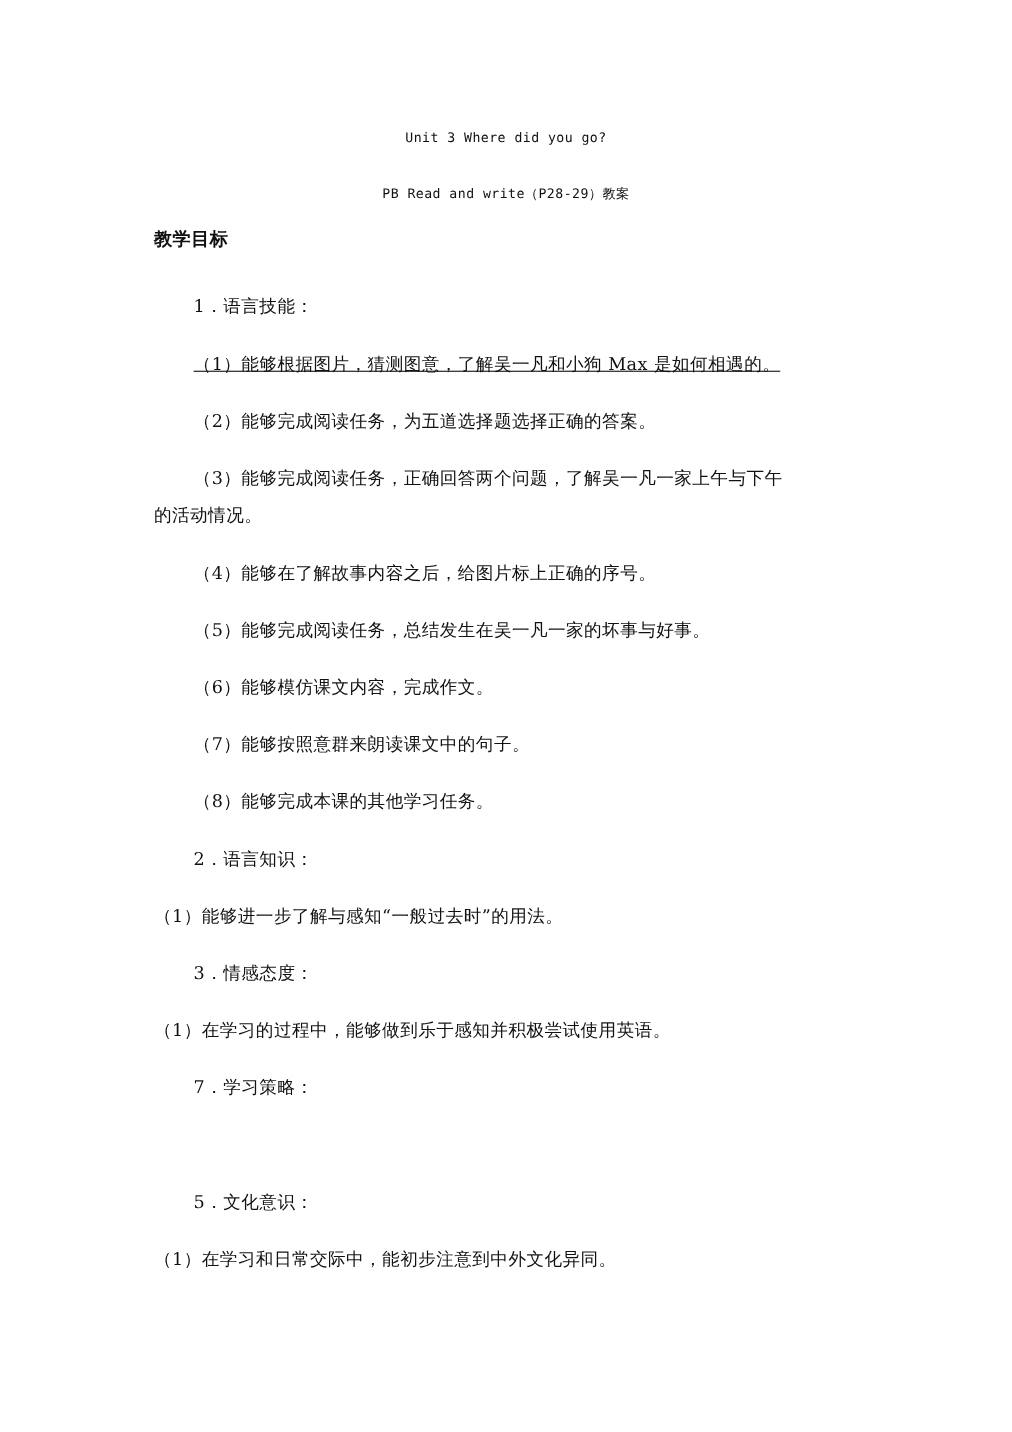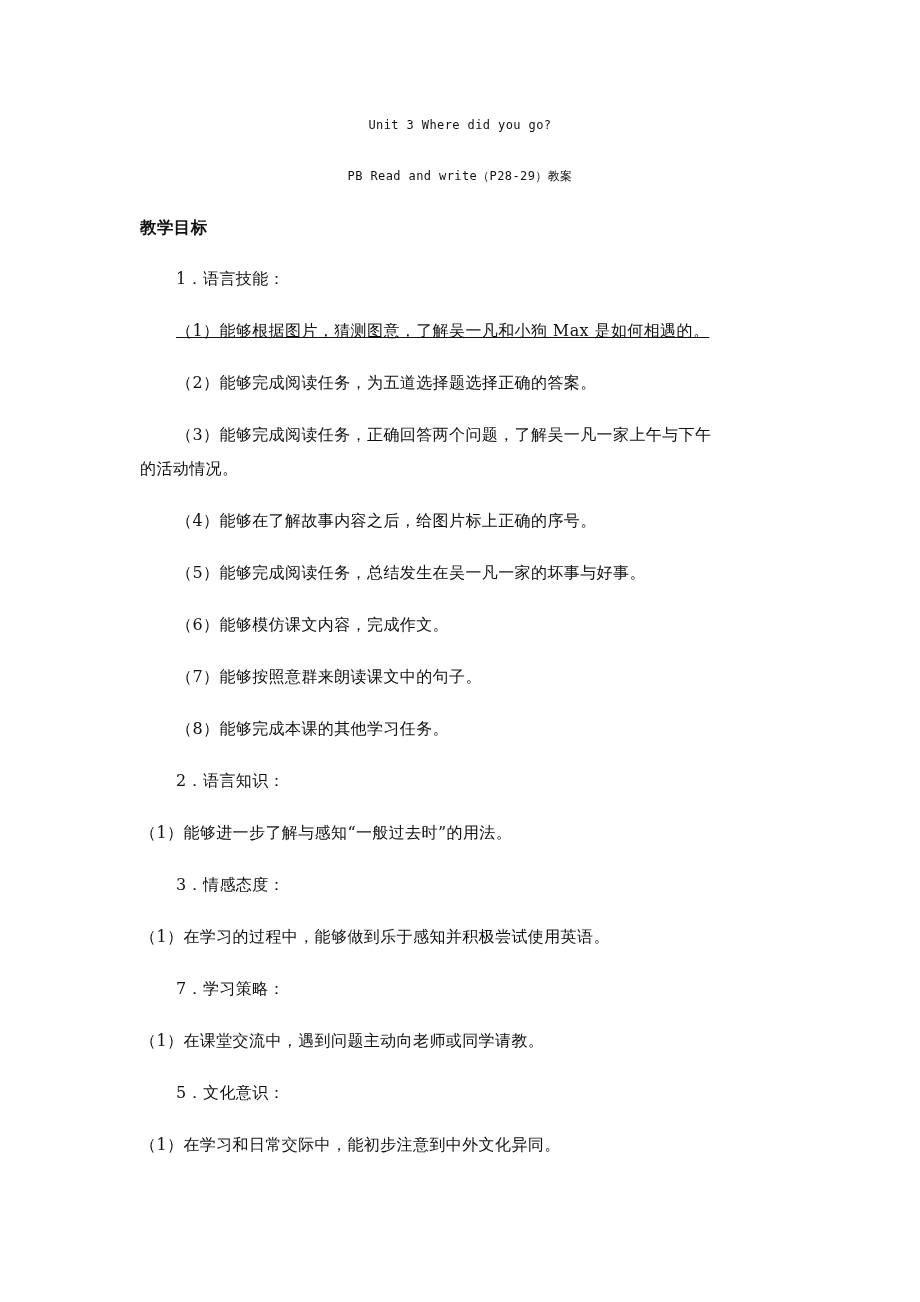--- a/index.html
+++ b/index.html
@@ -16,37 +16,36 @@
     .title { left: 0; width: 920px; text-align: center; font-family: "DejaVu Sans Mono", "Liberation Mono", monospace; font-size: 12px; }
     .heading { font-weight: bold; font-family: "DejaVu Sans", sans-serif; font-size: 16.5px; }
   </style>
 </head>
 <body>
 
 <div class="page">
   <div class="line title" style="top:115px;">Unit 3 Where did you go?</div>
   <div class="line title" style="top:166px;">PB Read and write（P28-29）教案</div>
 
-  <div class="line heading" style="left:140px; top:218px;text-align:right;">教学目标</div>
+  <div class="line heading" style="left:140px; top:208px;text-align:right;">教学目标</div>
 
   <div class="line" style="left:176px; top:269px;">1．语言技能：</div>
   <div class="line" style="left:176px; top:321px;text-decoration:underline;">（1）能够根据图片，猜测图意，了解吴一凡和小狗 Max 是如何相遇的。</div>
   <div class="line" style="left:176px; top:373px;">（2）能够完成阅读任务，为五道选择题选择正确的答案。</div>
   <div class="line" style="left:176px; top:425px;">（3）能够完成阅读任务，正确回答两个问题，了解吴一凡一家上午与下午</div>
   <div class="line" style="left:140px; top:459px;">的活动情况。</div>
   <div class="line" style="left:176px; top:511px;">（4）能够在了解故事内容之后，给图片标上正确的序号。</div>
   <div class="line" style="left:176px; top:563px;">（5）能够完成阅读任务，总结发生在吴一凡一家的坏事与好事。</div>
   <div class="line" style="left:176px; top:615px;">（6）能够模仿课文内容，完成作文。</div>
   <div class="line" style="left:176px; top:667px;">（7）能够按照意群来朗读课文中的句子。</div>
   <div class="line" style="left:176px; top:719px;">（8）能够完成本课的其他学习任务。</div>
 
   <div class="line" style="left:176px; top:771px;">2．语言知识：</div>
   <div class="line" style="left:140px; top:823px;">（1）能够进一步了解与感知“一般过去时”的用法。</div>
 
   <div class="line" style="left:176px; top:875px;">3．情感态度：</div>
   <div class="line" style="left:140px; top:927px;">（1）在学习的过程中，能够做到乐于感知并积极尝试使用英语。</div>
 
   <div class="line" style="left:176px; top:979px;">7．学习策略：</div>
-  <div class="line" style="left:140px; top:1031px;">（1）在课堂交流中，遇到问题主动向老师或同学请教。</div>
 
   <div class="line" style="left:176px; top:1083px;">5．文化意识：</div>
   <div class="line" style="left:140px; top:1135px;text-align:center;">（1）在学习和日常交际中，能初步注意到中外文化异同。</div>
 </div>
 
 </body></html>

